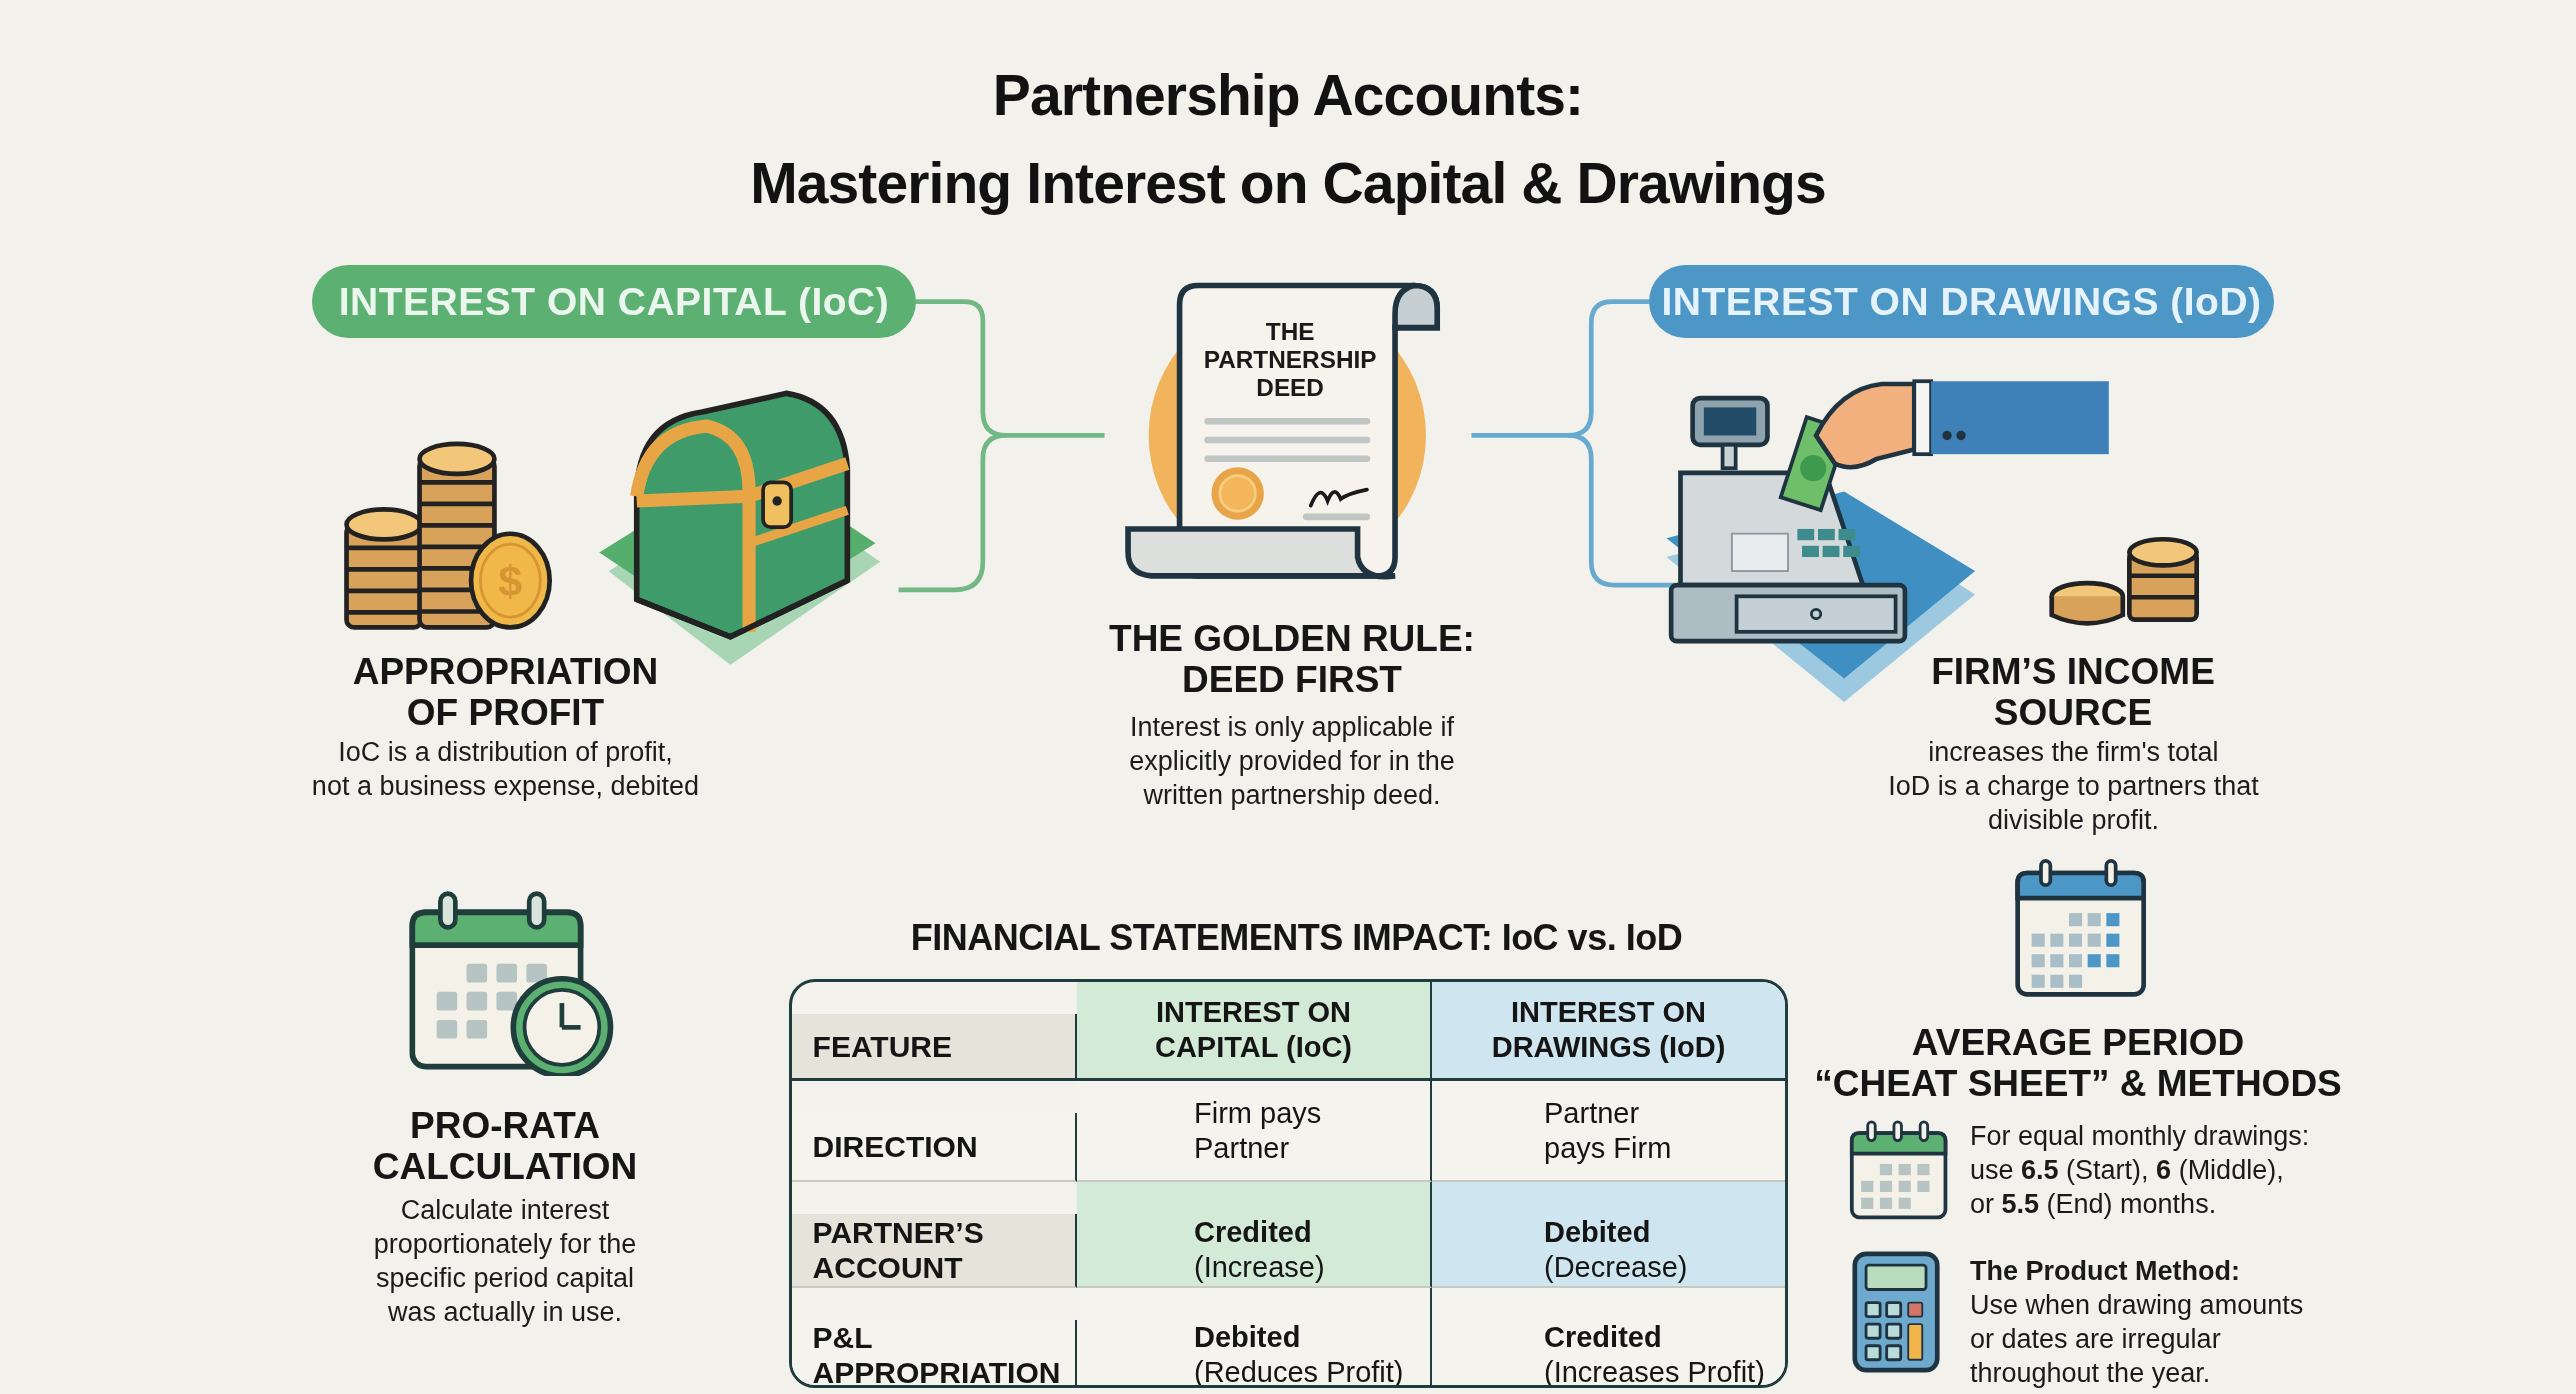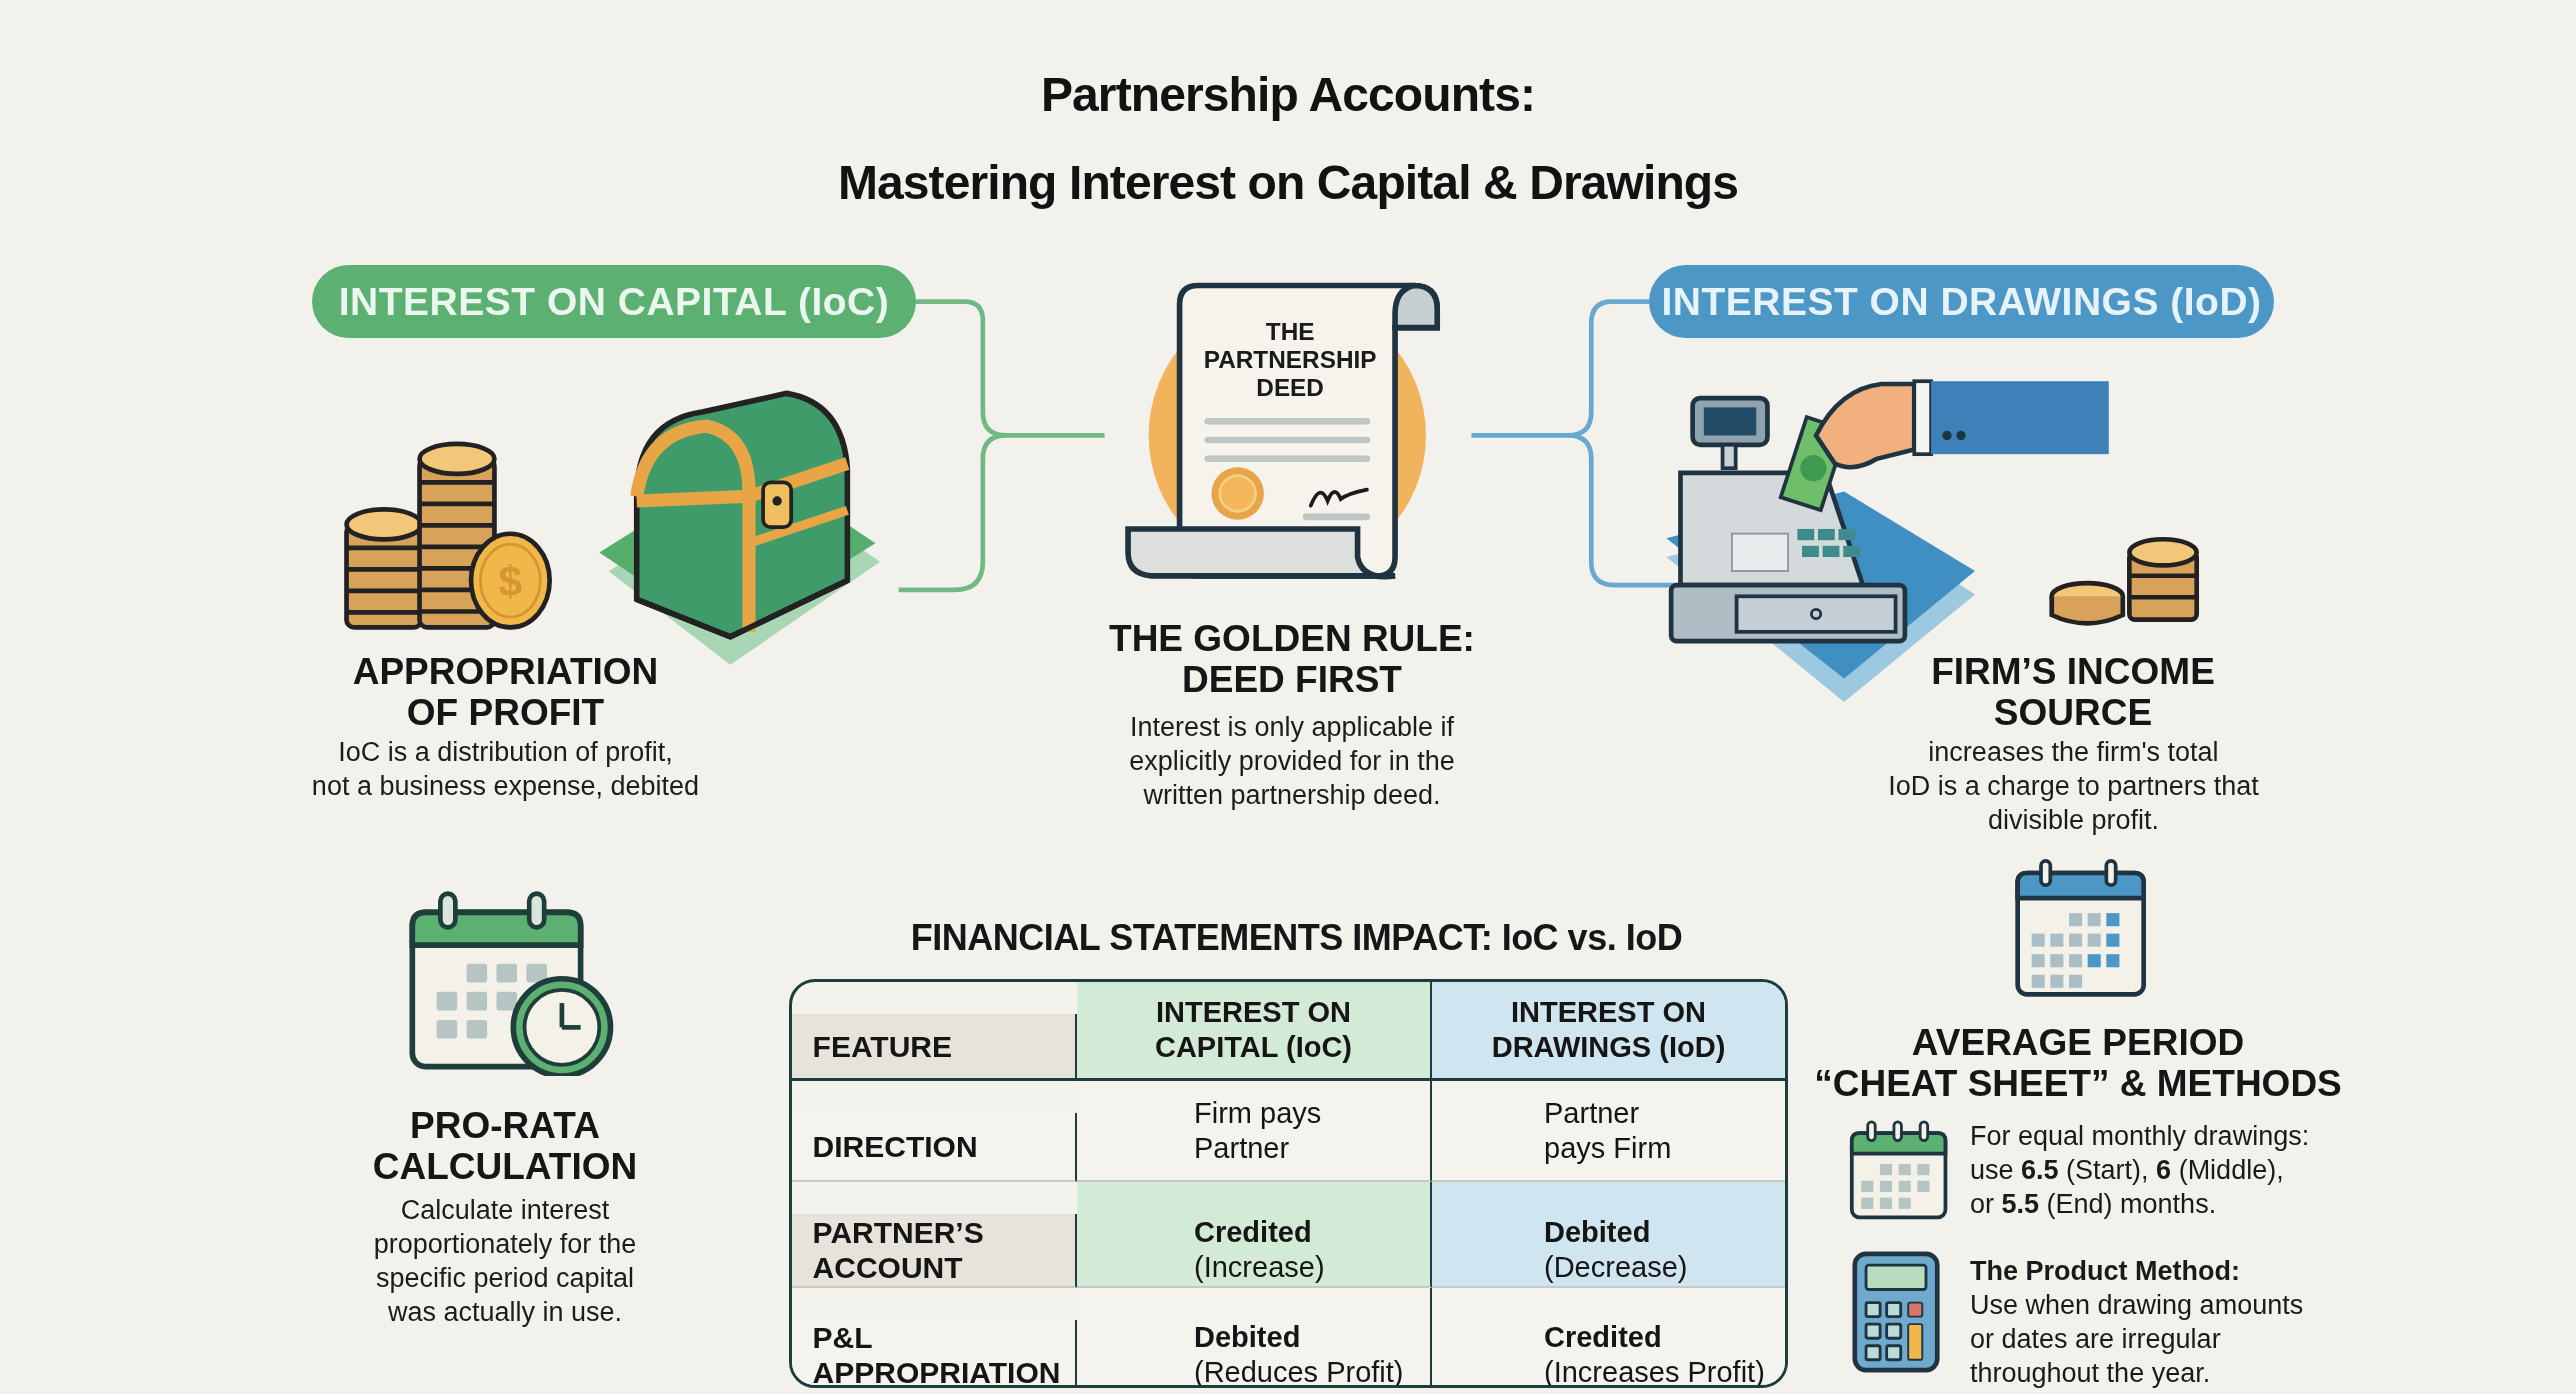--- a/index.html
+++ b/index.html
@@ -1,19 +1,19 @@
 <!DOCTYPE html>
 <html style="font-size:15px"><head>
 <meta charset="utf-8">
 <style>
   * { box-sizing: border-box; margin: 0; padding: 0; }
   html, body { width: 2576px; height: 1395px; background: #f2f1ec; overflow: hidden; }
   body { position: relative; font-family: "Liberation Sans", "DejaVu Sans", sans-serif; color: #151515; }
 
-  .title { position: absolute; left: 0; top: 51px; width: 2576px; text-align: center; font-weight: 700; font-size: 48px; line-height: 88px; letter-spacing: -0.9px; color: #121212; }
+  .title { position: absolute; left: 0; top: 51px; width: 2576px; text-align: center; font-weight: 700; font-size: 57px; line-height: 88px; letter-spacing: -0.9px; color: #121212; }
 
   .pill { position: absolute; height: 73px; border-radius: 37px; color: #eaf6ee; font-weight: 700; font-size: 39px; display: flex; align-items: center; justify-content: center; letter-spacing: 0.5px; text-align: center; }
   .pill.green { left: 312px; top: 265px; width: 604px; background: #5bb072; }
   .pill.blue { left: 1649px; top: 265px; width: 625px; background: #4d97c6; color: #e6f3fb; }
 
   svg.conn { position: absolute; left: 0; top: 0; width: 2576px; height: 1395px; pointer-events: none; }
 
   .art { position: absolute; }
 
   .heading { position: absolute; text-align: center; font-weight: 700; font-size: 37px; line-height: 41px; color: #161616; }

